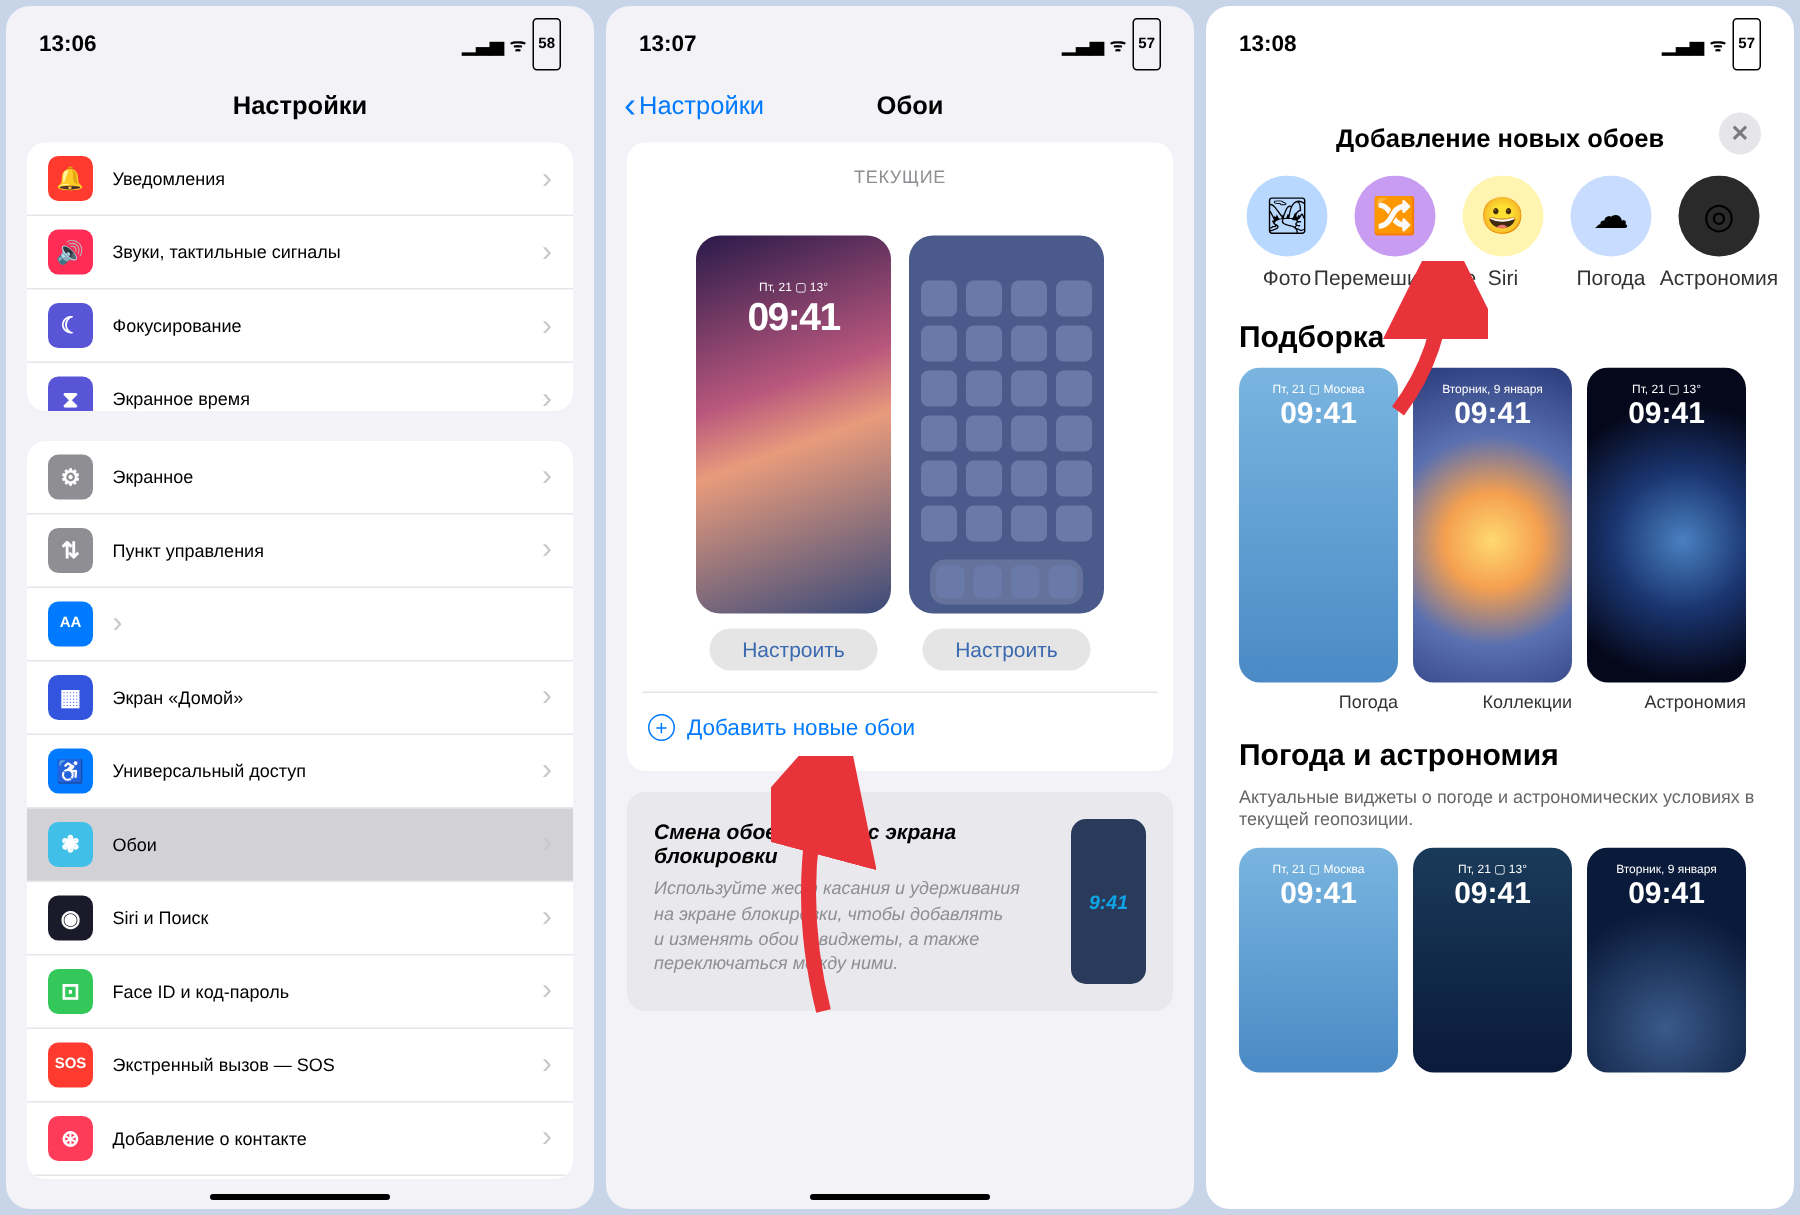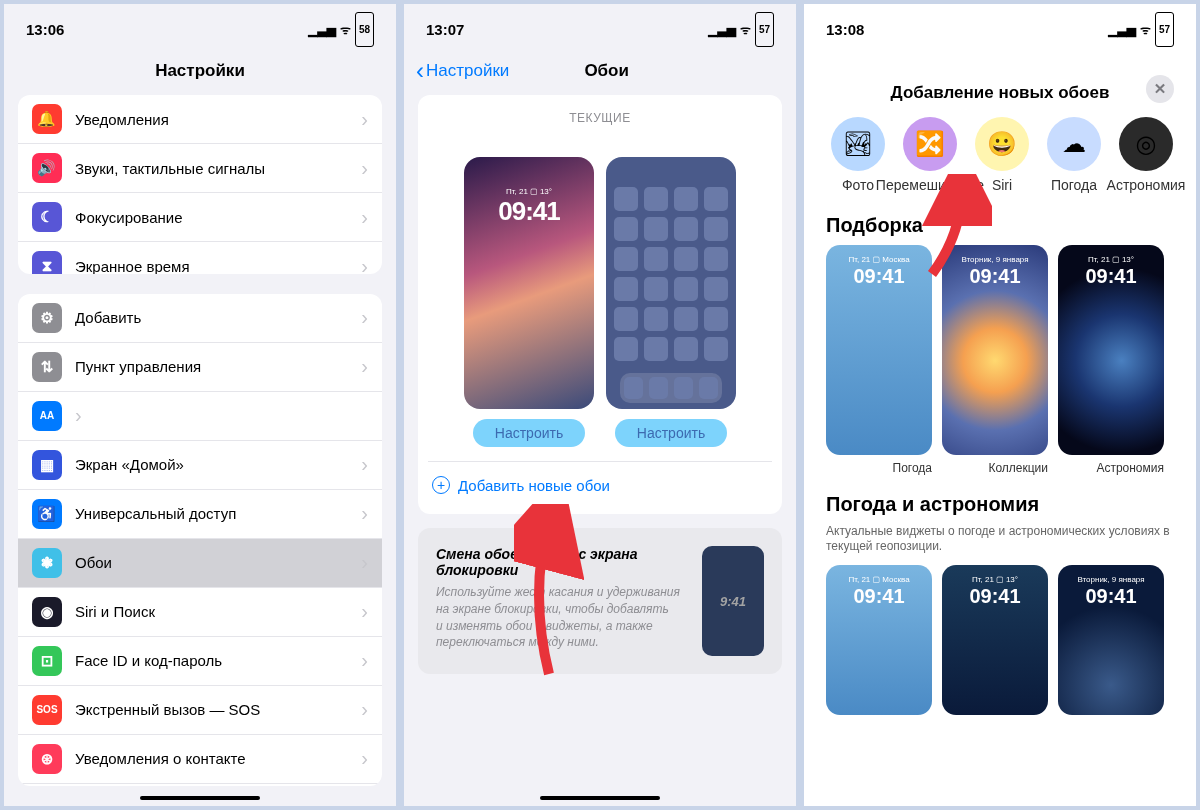--- a/index.html
+++ b/index.html
@@ -9,21 +9,21 @@
   display: flex;
   gap: 8px;
   padding: 4px;
   width: 1200px;
   height: 810px;
   overflow: hidden;
 }
 .phone {
   flex: 1;
   background: #f2f2f7;
-  border-radius: 0;
+  border-radius: 16px;
   overflow: hidden;
   position: relative;
   display: flex;
   flex-direction: column;
 }
 .phone3 { background: #fff; }
 .status-bar {
   display: flex;
   justify-content: space-between;
   align-items: center;
@@ -57,21 +57,21 @@
 .row:last-child { border-bottom: none; }
 .row.selected { background: #d1d1d6; }
 .row-icon {
   width: 30px; height: 30px;
   border-radius: 7px;
   margin-right: 13px;
   display: flex; align-items: center; justify-content: center;
   color: #fff; font-size: 15px; font-weight: 600;
   flex-shrink: 0;
 }
-.row-label { flex: 1; font-size: 15px; }
+.row-label { flex: 1; font-size: 12px; }
 .chevron { color: #c7c7cc; font-size: 20px; font-weight: 300; }
 
 
 .nav2 {
   display: flex; align-items: center; padding: 6px 12px 10px;
 }
 .back-btn { color: #007aff; font-size: 17px; display: flex; align-items: center; gap: 2px; }
 .nav-title2 { flex: 1; text-align: center; font-size: 17px; font-weight: 600; margin-left: -80px; }
 .card2 {
   background: #fff; border-radius: 12px; margin: 0 14px 14px;
@@ -94,36 +94,36 @@
   grid-auto-rows: 24px;
   gap: 6px;
 }
 .preview-home .app { background: #6a7aa8; border-radius: 5px; }
 .preview-home .dock { grid-column: 1/5; background: rgba(255,255,255,0.15); border-radius: 10px; height: 30px; margin-top: auto; display: flex; gap: 6px; padding: 4px; position: absolute; bottom: 6px; left: 6px; right:6px;}
 .preview-home .dock div { flex:1; background:#6a7aa8; border-radius:5px;}
 .lock-time { position: absolute; top: 30px; width: 100%; text-align: center; color: #fff; }
 .lock-date { font-size: 8px; }
 .lock-clock { font-size: 26px; font-weight: 700; letter-spacing: -1px; }
 .customize-btn {
-  background: #7dd3fc; color: #3c6ab0; border-radius: 18px;
+  background: #e5e5e5; color: #3c6ab0; border-radius: 18px;
   padding: 6px 22px; font-size: 14px; border: none;
 }
 .add-row {
   display: flex; align-items: center; gap: 8px;
   color: #007aff; font-size: 15px; padding: 14px 4px 4px;
   border-top: 0.5px solid #e5e5ea; margin-top: 14px;
 }
 .plus-circle { width: 18px; height: 18px; border: 1.5px solid #007aff; border-radius: 50%; display:flex; align-items:center; justify-content:center; font-size:14px; line-height:1;}
 .tip-card {
   background: #e9e9ed; border-radius: 12px; margin: 0 14px;
   padding: 18px; display: flex; gap: 22px; font-style: italic;
 }
 .tip-text h4 { font-size: 14px; font-weight: 600; margin-bottom: 6px; }
 .tip-text p { font-size: 12px; color: #8e8e93; line-height: 1.4; }
-.tip-thumb { width: 62px; height: 110px; background: #2a3a5a; border-radius: 10px; flex-shrink:0; display:flex; align-items:center; justify-content:center; color:#a3a3a3; font-weight:600; font-size:13px;}
+.tip-thumb { width: 50px; height: 110px; background: #2a3a5a; border-radius: 10px; flex-shrink:0; display:flex; align-items:center; justify-content:center; color:#0ea5e9; font-weight:600; font-size:13px;}
 
 
 .sheet {
   background: #fff; border-radius: 14px; margin: 10px 8px 0;
   padding: 14px 0 0; flex: 1; overflow: hidden;
 }
 .sheet-header { display: flex; align-items: flex-end; padding: 0 14px 14px; }
 .sheet-title { flex:1; text-align:center; font-size: 17px; font-weight: 600; }
 .close-btn { width: 28px; height: 28px; background:#e5e5ea; border-radius: 50%; display:flex; align-items:center; justify-content:center; color:#7a7a7f; font-size:15px; font-weight:700;}
 .categories { display: flex; gap: 8px; padding: 0 14px 10px; overflow: hidden; }
@@ -187,21 +187,21 @@
       </div>
       <div class="row">
         <div class="row-icon" style="background: rgb(88, 86, 214); font-size: 15px;">⧗</div>
         <div class="row-label">Экранное время</div>
         <div class="chevron">›</div>
       </div>
     </div>
   <div class="group" id="g2">
       <div class="row">
         <div class="row-icon" style="background: rgb(142, 142, 147); font-size: 15px;">⚙</div>
-        <div class="row-label">Добавить</div>
+        <div class="row-label">Экранное</div>
         <div class="chevron">›</div>
       </div>
       <div class="row">
         <div class="row-icon" style="background: rgb(142, 142, 147); font-size: 15px;">⇅</div>
         <div class="row-label">Пункт управления</div>
         <div class="chevron">›</div>
       </div>
       <div class="row">
         <div class="row-icon" style="background: rgb(0, 122, 255); font-size: 10px;">AA</div>
         <div class="chevron">›</div>
@@ -231,21 +231,21 @@
         <div class="row-label">Face ID и код-пароль</div>
         <div class="chevron">›</div>
       </div>
       <div class="row">
         <div class="row-icon" style="background: rgb(255, 59, 48); font-size: 10px;">SOS</div>
         <div class="row-label">Экстренный вызов — SOS</div>
         <div class="chevron">›</div>
       </div>
       <div class="row">
         <div class="row-icon" style="background: rgb(255, 59, 90); font-size: 15px;">⊛</div>
-        <div class="row-label">Уведомления о контакте</div>
+        <div class="row-label">Добавление о контакте</div>
         <div class="chevron">›</div>
       </div>
       <div class="row">
         <div class="row-icon" style="background: rgb(52, 199, 89); font-size: 15px;">▮</div>
         <div class="row-label">Аккумулятор</div>
         <div class="chevron">›</div>
       </div>
     </div>
   <div class="home-indicator"></div>
 </div>

